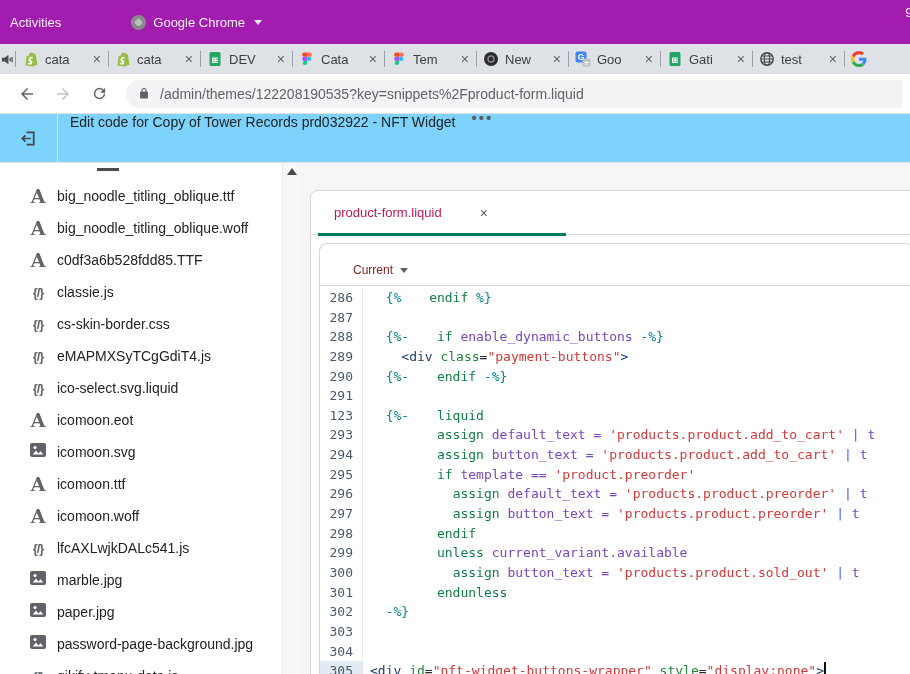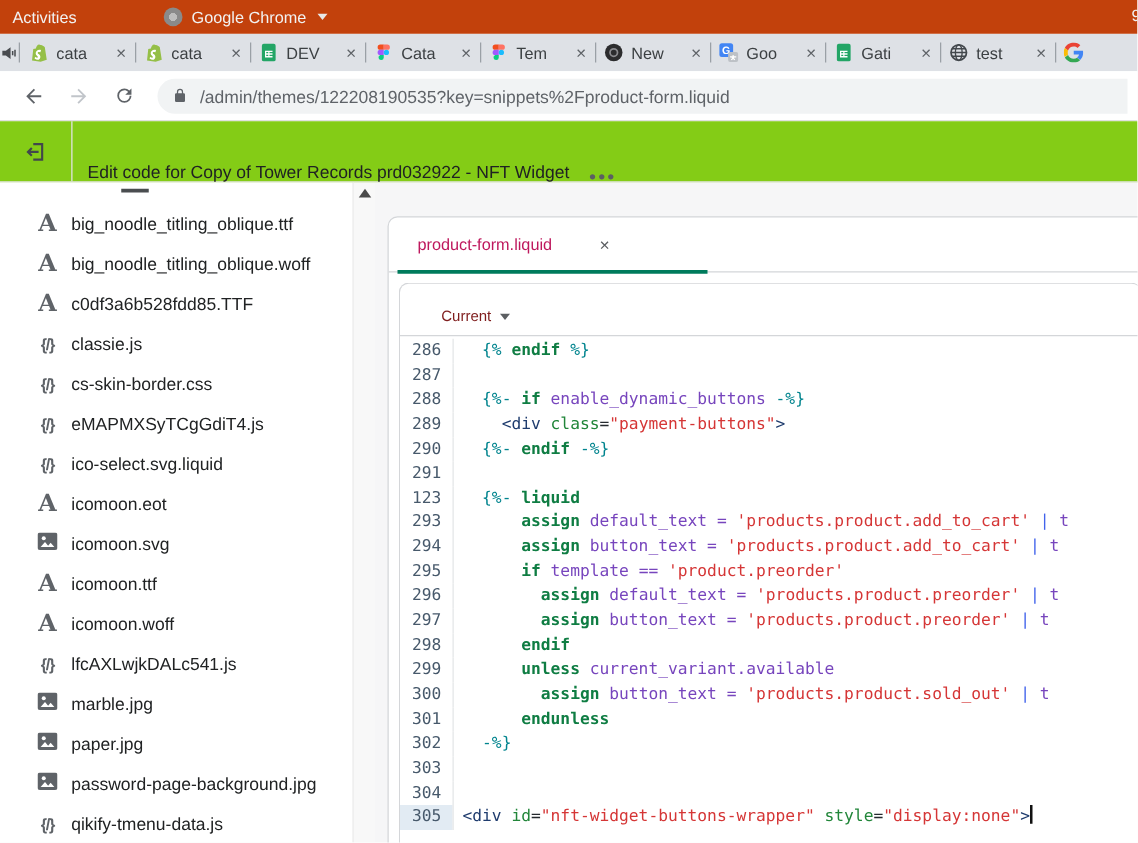--- a/index.html
+++ b/index.html
@@ -1,20 +1,20 @@
 <!DOCTYPE html>
 <html><head>
 <meta charset="utf-8">
 <style>
   * { margin:0; padding:0; box-sizing:border-box; }
   html,body { width:910px; height:674px; overflow:hidden; background:#fff;
     font-family:"Liberation Sans", sans-serif; }
 
   
-  .topbar { height:27px; background:#c2410c; color:#f2f2f2; display:flex;
+  .topbar { height:44px; background:#a21caf; color:#f2f2f2; display:flex;
     align-items:center; font-size:13px; position:relative; }
   .topbar .activities { margin-left:10px; }
   .topbar .appmenu { display:flex; align-items:center; gap:7px; margin-left:70px; }
   .chrome-orb { width:15px; height:15px; border-radius:50%;
     background:radial-gradient(circle at 50% 50%, #bdbdbd 0 30%, #8a8a8a 31% 100%); }
   .caret-down { width:0; height:0; border-left:4px solid transparent;
     border-right:4px solid transparent; border-top:5px solid #e8e8e8; margin-left:2px; }
   .clock { position:absolute; right:-14px; top:5px; font-size:13px; white-space:nowrap; }
 
   
@@ -37,22 +37,22 @@
   .navbtn { width:30px; height:30px; display:flex; align-items:center;
     justify-content:center; margin-right:6px; }
   .urlbar { flex:1; height:28px; background:#f1f3f4; border-radius:14px 0 0 14px;
     display:flex; align-items:center; padding:0 12px; margin-left:6px; font-size:14px;
     white-space:nowrap; overflow:hidden; }
   .urlbar .lock { margin-right:10px; display:flex; }
   .url-domain { color:#202124; }
   .url-path { color:#5f6368; }
 
   
-  .appheader { height:49px; background:#84cc16; border-bottom:1px solid #e3e4e6;
-    display:flex; align-items:flex-end; position:relative; }
+  .appheader { height:49px; background:#7dd3fc; border-bottom:1px solid #e3e4e6;
+    display:flex; align-items:flex-start; position:relative; }
   .exit-btn { width:58px; height:100%; display:flex; align-items:center;
     justify-content:center; border-right:1px solid #e3e4e6; }
   .page-title { font-size:14px; color:#202223; margin-left:12px; }
   .dots-menu { margin-left:16px; color:#5c5f62; font-size:15px; letter-spacing:2px;
     font-weight:bold; line-height:0.5; }
 
   
   .content { display:flex; height:528px; }
 
   
@@ -104,21 +104,21 @@
   .codearea { padding-top:2px; font-family:"DejaVu Sans Mono", monospace;
     font-size:13px; }
   .code-line { display:flex; height:19.65px; line-height:19.65px; }
   .ln { flex:0 0 42px; width:42px; text-align:right; padding-right:9px;
     color:#47596b; }
   .ln.active { background:#e2ebf3; }
   .lc { flex:1; border-left:1px solid #e4e6e8; padding-left:7px; white-space:pre;
     overflow:hidden; }
   .tk-n { color:#24292e; }
   .tk-d { color:#00848e; }
-  .tk-k { color:#0f7d43; font-weight:bold; }
+  .tk-k { color:#0f7d43; font-weight:normal;margin-left:20px; }
   .tk-v { color:#7745bd; }
   .tk-o { color:#7745bd; }
   .tk-p { color:#4263eb; }
   .tk-s { color:#d53636; }
   .tk-t { color:#1f3c6e; }
   .tk-a { color:#22863a; }
   .caret-bar { display:inline-block; width:0; height:15px; border-left:2px solid #111;
     vertical-align:-2px; }
 </style>
 </head>

